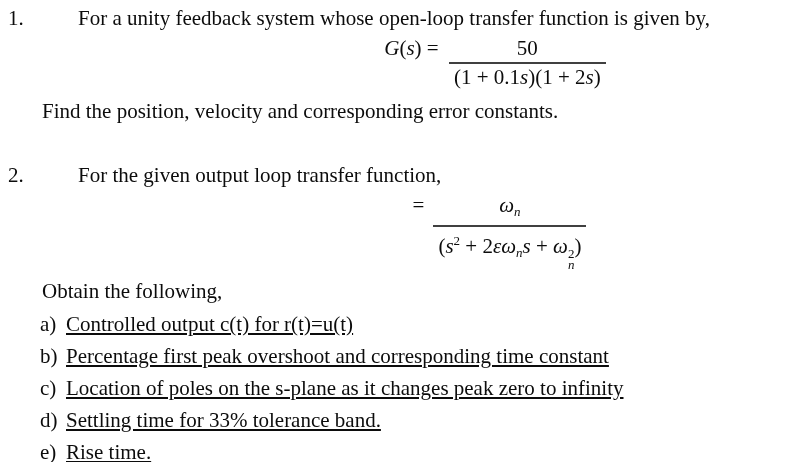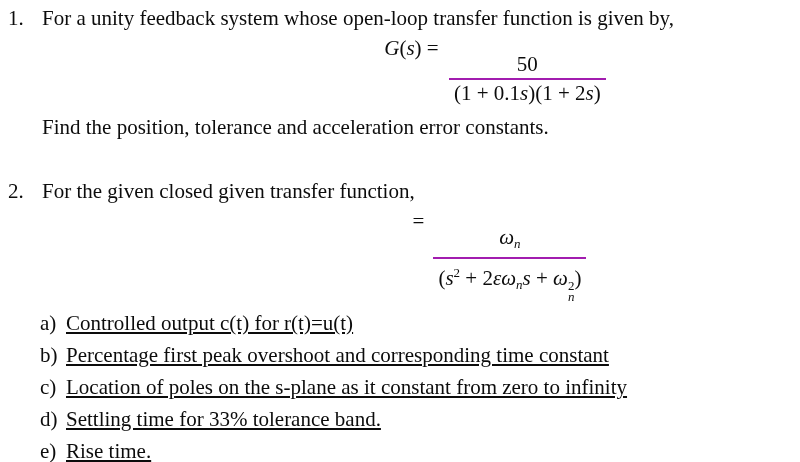--- a/index.html
+++ b/index.html
@@ -10,37 +10,37 @@
     box-sizing: border-box;
     padding: 6px 8px;
     background: #ffffff;
     color: #0c0c0c;
     font-family: "Liberation Serif", "DejaVu Serif", serif;
     font-size: 21px;
     overflow: hidden;
   }
   .qline { display: flex; line-height: 24px; }
   .qnum  { flex: 0 0 34px; }
-  .qtext { flex: 1; }
+  .qtext { flex: 1; margin-left: 36px; }
   .qbody { margin: 9px 0 0 34px; line-height: 24px; }
   .section-2 { margin-top: 40px; }
 
   .formula-row {
     display: flex;
     align-items: flex-start;
     justify-content: center;
     margin: 6px 0 0 190px;
   }
   .tokens { white-space: pre; }
   .lhs { margin-right: 5px; }
   .eq  { margin: 0 9px; }
 
   .frac { display: inline-flex; flex-direction: column; align-items: center; text-align: center; }
-  .fnum { padding: 0 5px 1px; line-height: 25px; margin-top: 16px; }
-  .fden { border-top: 2px solid #a21caf; padding: 1px 5px 0; line-height: 25px; }
+  .fnum { padding: 0 5px 1px; line-height: 25px; }
+  .fden { border-top: 2px solid #404040; padding: 1px 5px 0; line-height: 25px; }
 
   .tk-n { font-style: normal; }
   .tk-i { font-style: italic; }
   .tk-sup { font-size: 13px; vertical-align: 8px; }
   .tk-sub { font-size: 13px; vertical-align: -4px; font-style: italic; }
   .supsub {
     display: inline-flex; flex-direction: column; align-items: flex-start;
     font-size: 13px; line-height: 11px; vertical-align: -5px;
   }
   .ss-sup { font-style: normal; }
@@ -61,48 +61,49 @@
       <span class="qnum">1.</span>
       <span class="qtext">For a unity feedback system whose open-loop transfer function is given by,</span>
     </div>
     <div class="formula-row">
       <span class="lhs tokens"><span class="tk-i">G</span><span class="tk-n">(</span><span class="tk-i">s</span><span class="tk-n">) = </span></span>
       <span class="frac">
         <span class="fnum tokens"><span class="tk-n">50</span></span>
         <span class="fden tokens"><span class="tk-n">(1 + 0.1</span><span class="tk-i">s</span><span class="tk-n">)(1 + 2</span><span class="tk-i">s</span><span class="tk-n">)</span></span>
       </span>
     </div>
-    <div class="qbody">Find the position, tolerance and acceleration error constants.</div>
+    <div class="qbody">Find the position, velocity and corresponding error constants.</div>
   </section>
 
   <section class="section-2">
     <div class="qline">
       <span class="qnum">2.</span>
-      <span class="qtext">For the given closed given transfer function,</span>
+      <span class="qtext">For the given output loop transfer function,</span>
     </div>
     <div class="formula-row">
       <span class="eq">=</span>
       <span class="frac">
         <span class="fnum tokens"><span class="tk-i">ω</span><span class="tk-sub">n</span></span>
         <span class="fden tokens"><span class="tk-n">(</span><span class="tk-i">s</span><span class="tk-sup">2</span><span class="tk-n"> + 2</span><span class="tk-i">εω</span><span class="tk-sub">n</span><span class="tk-i">s</span><span class="tk-n"> + </span><span class="tk-i">ω</span><span class="supsub"><span class="ss-sup">2</span><span class="ss-sub">n</span></span><span class="tk-n">)</span></span>
       </span>
     </div>
+    <div class="qbody">Obtain the following,</div>
 
     <div class="sublist">
       <div class="subitem">
         <span class="sublabel">a)</span>
         <span class="subtext">Controlled output c(t) for r(t)=u(t)</span>
       </div>
       <div class="subitem">
         <span class="sublabel">b)</span>
         <span class="subtext">Percentage first peak overshoot and corresponding time constant</span>
       </div>
       <div class="subitem">
         <span class="sublabel">c)</span>
-        <span class="subtext">Location of poles on the s-plane as it constant from zero to infinity</span>
+        <span class="subtext">Location of poles on the s-plane as it changes peak zero to infinity</span>
       </div>
       <div class="subitem">
         <span class="sublabel">d)</span>
         <span class="subtext">Settling time for 33% tolerance band.</span>
       </div>
       <div class="subitem">
         <span class="sublabel">e)</span>
         <span class="subtext">Rise time.</span>
       </div>
     </div>

